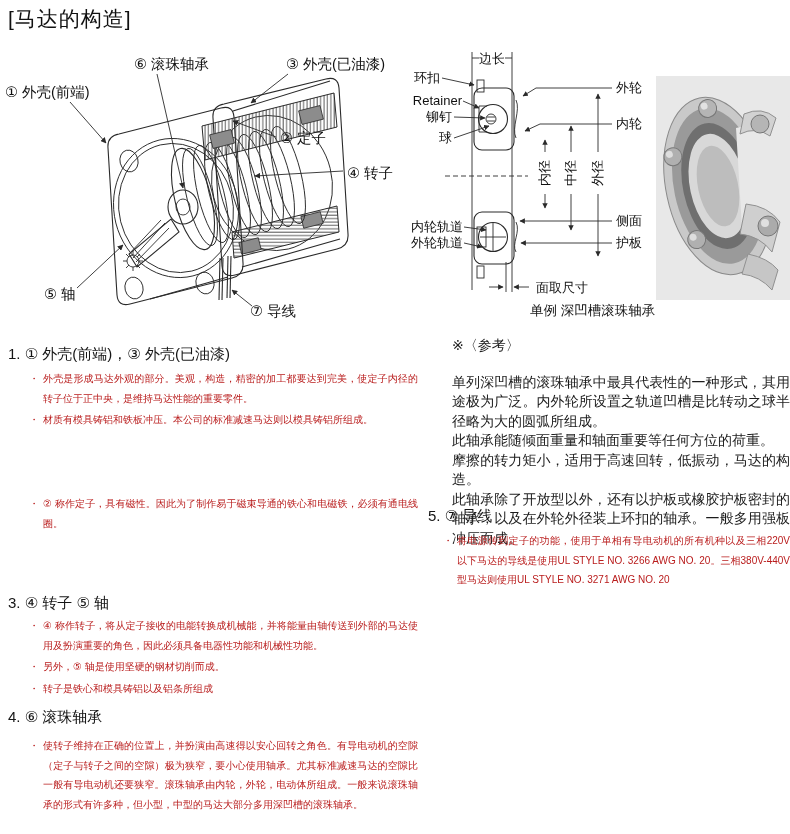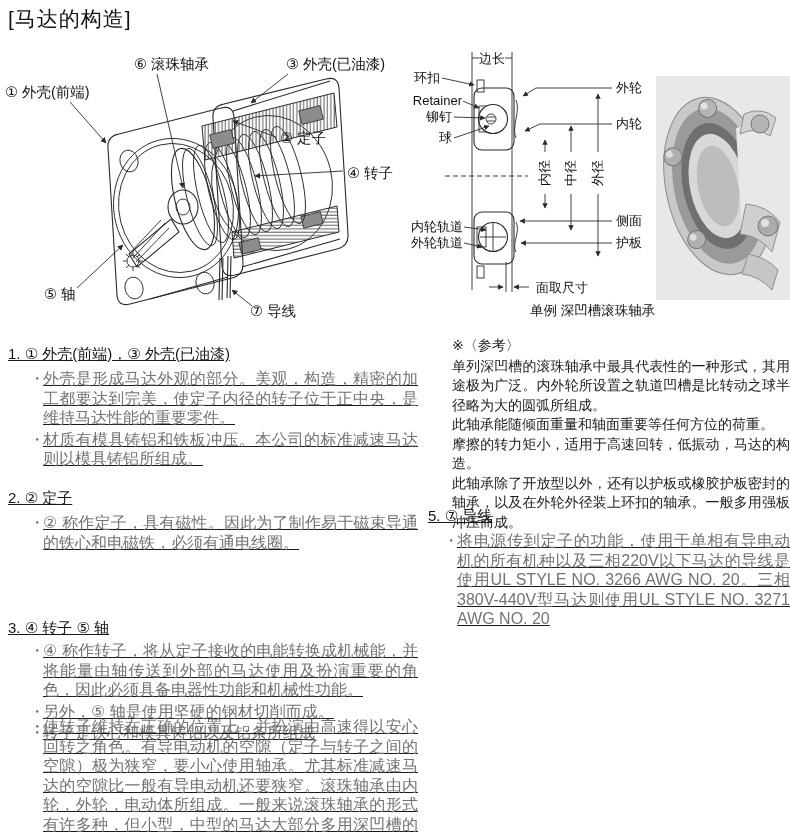--- a/index.html
+++ b/index.html
@@ -3,30 +3,30 @@
 <meta charset="utf-8">
 <style>
   html,body{margin:0;padding:0;}
   body{
     width:790px;height:834px;position:relative;background:#ffffff;
     font-family:"Liberation Sans","DejaVu Sans",sans-serif;color:#1a1a1a;
     overflow:hidden;
   }
   .abs{position:absolute;}
   .page-title{left:8px;top:5px;font-size:21px;letter-spacing:1px;color:#111;}
-  .sec{width:410px;text-decoration:underline;}
+  .sec{width:410px;}
   .sec-heading{font-size:15px;line-height:19px;color:#151515;}
   .bullets{margin-left:22px;margin-top:6px;}
   .bullets.tight{margin-top:4px;}
   .bullets.loose{margin-top:10px;}
-  .bullet{position:relative;padding-left:13px;font-size:16px;line-height:19.5px;
-    text-align:justify;margin-bottom:2px;color:#737373;}
+  .bullet{position:relative;padding-left:13px;font-size:10px;line-height:19.5px;
+    text-align:justify;margin-bottom:2px;color:#b91c1c;}
   .bullet::before{content:"\30FB";position:absolute;left:-1px;top:0;}
   .refnote{width:338px;font-size:14px;line-height:19.5px;color:#1c1c1c;}
-  .refnote .ref-heading{margin-bottom:1px;}
+  .refnote .ref-heading{margin-bottom:17px;}
   .refnote p{margin:0;text-align:justify;}
   .caption{font-size:13.5px;color:#151515;}
   svg text{font-family:"Liberation Sans","DejaVu Sans",sans-serif;font-size:14.5px;fill:#111;}
   svg text.small{font-size:13px;}
   .thin{stroke:#2a2a2a;stroke-width:1.1;fill:none;}
   .thin05{stroke:#2a2a2a;stroke-width:0.9;fill:none;}
 </style>
 </head>
 <body>
 
@@ -263,36 +263,36 @@
 
 <div class="abs sec" style="left:8px;top:344px">
   <div class="sec-heading">1. ① 外壳(前端)，③ 外壳(已油漆)</div>
   <div class="bullets">
     <div class="bullet">外壳是形成马达外观的部分。美观，构造，精密的加工都要达到完美，使定子内径的转子位于正中央，是维持马达性能的重要零件。</div>
     <div class="bullet">材质有模具铸铝和铁板冲压。本公司的标准减速马达则以模具铸铝所组成。</div>
   </div>
 </div>
 
 <div class="abs sec" style="left:8px;top:488px">
-  <div class="sec-heading">2. ② 定子</div>
   <div class="bullets">
     <div class="bullet">② 称作定子，具有磁性。因此为了制作易于磁束导通的铁心和电磁铁，必须有通电线圈。</div>
   </div>
 </div>
 
-<div class="abs sec" style="left:8px;top:618px">
+<div class="abs sec" style="left:8px;top:593px">
   <div class="sec-heading">3. ④ 转子 ⑤ 轴</div>
   <div class="bullets tight">
     <div class="bullet">④ 称作转子，将从定子接收的电能转换成机械能，并将能量由轴传送到外部的马达使用及扮演重要的角色，因此必须具备电器性功能和机械性功能。</div>
     <div class="bullet">另外，⑤ 轴是使用坚硬的钢材切削而成。</div>
     <div class="bullet">转子是铁心和模具铸铝以及铝条所组成</div>
   </div>
 </div>
 
 <div class="abs sec" style="left:8px;top:707px">
+  <div class="sec-heading">4. ⑥ 滚珠轴承</div>
   <div class="bullets loose">
     <div class="bullet">使转子维持在正确的位置上，并扮演由高速得以安心回转之角色。有导电动机的空隙（定子与转子之间的空隙）极为狭窄，要小心使用轴承。尤其标准减速马达的空隙比一般有导电动机还要狭窄。滚珠轴承由内轮，外轮，电动体所组成。一般来说滚珠轴承的形式有许多种，但小型，中型的马达大部分多用深凹槽的滚珠轴承。</div>
   </div>
 </div>
 
 <div class="abs refnote" style="left:452px;top:336px">
   <p class="ref-heading">※〈参考〉</p>
   <p>单列深凹槽的滚珠轴承中最具代表性的一种形式，其用途极为广泛。内外轮所设置之轨道凹槽是比转动之球半径略为大的圆弧所组成。</p>
   <p>此轴承能随倾面重量和轴面重要等任何方位的荷重。</p>
   <p>摩擦的转力矩小，适用于高速回转，低振动，马达的构造。</p>

